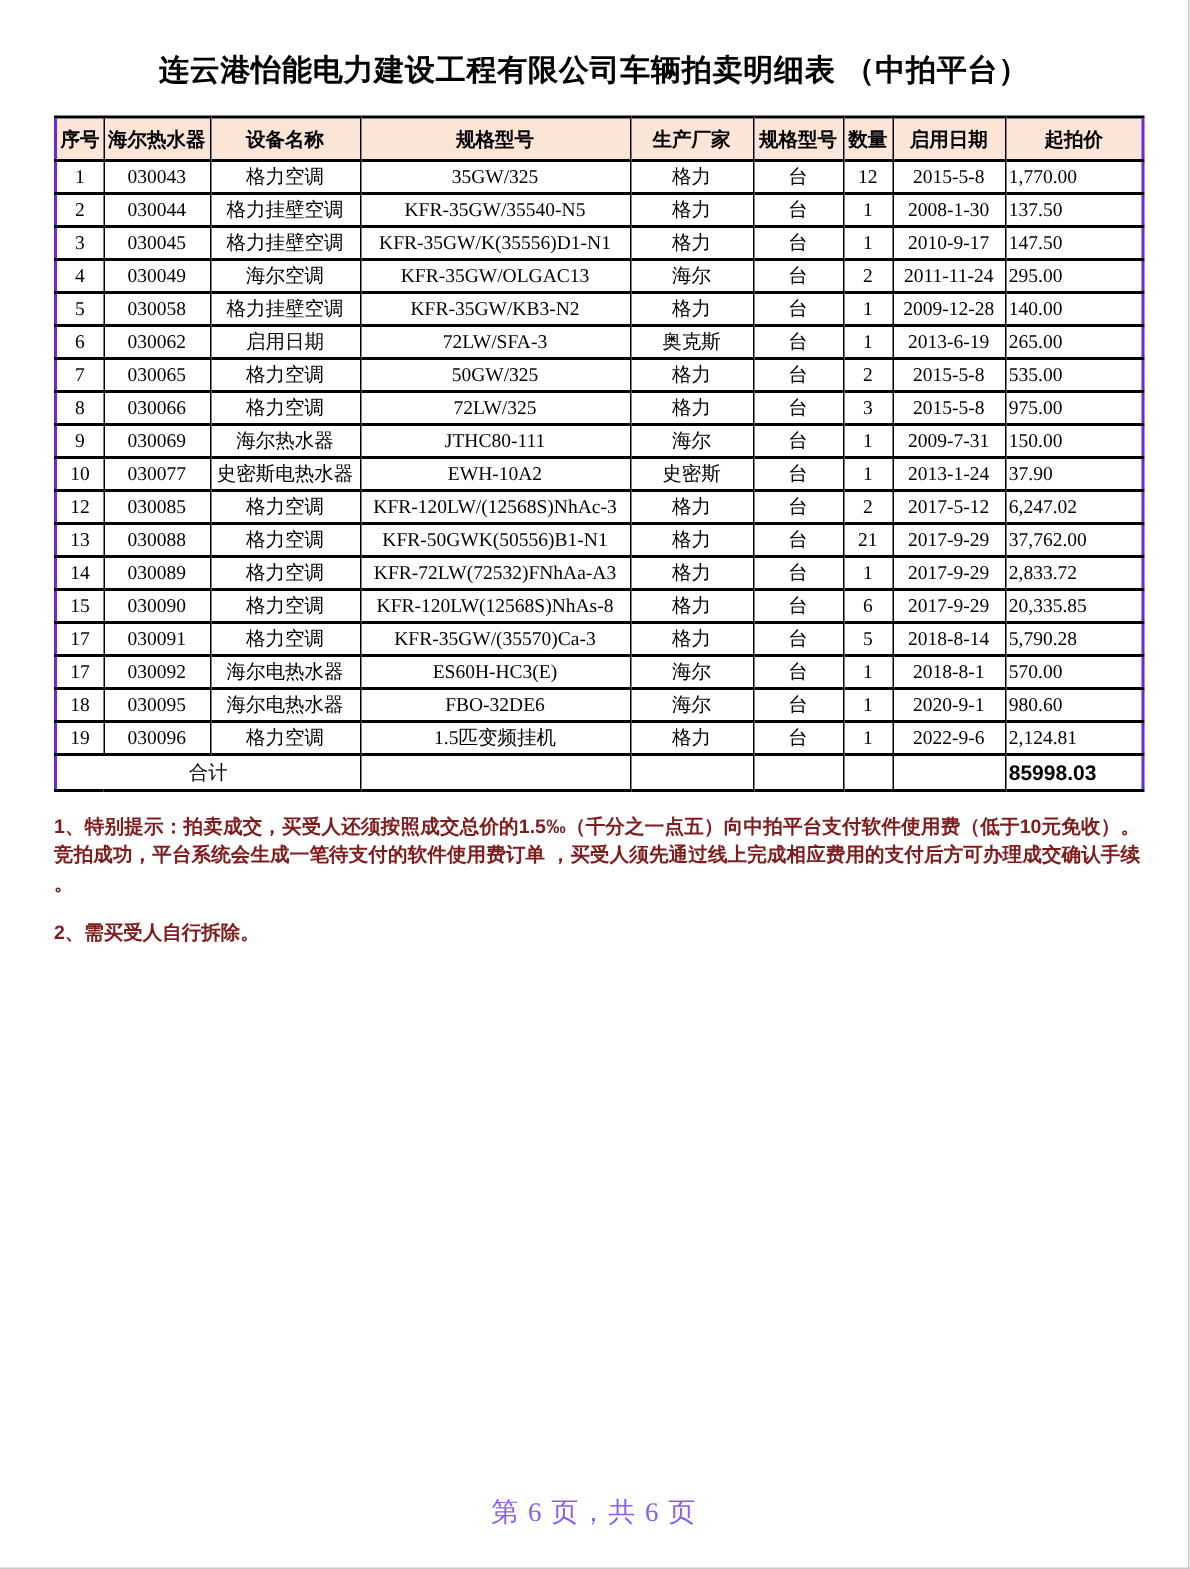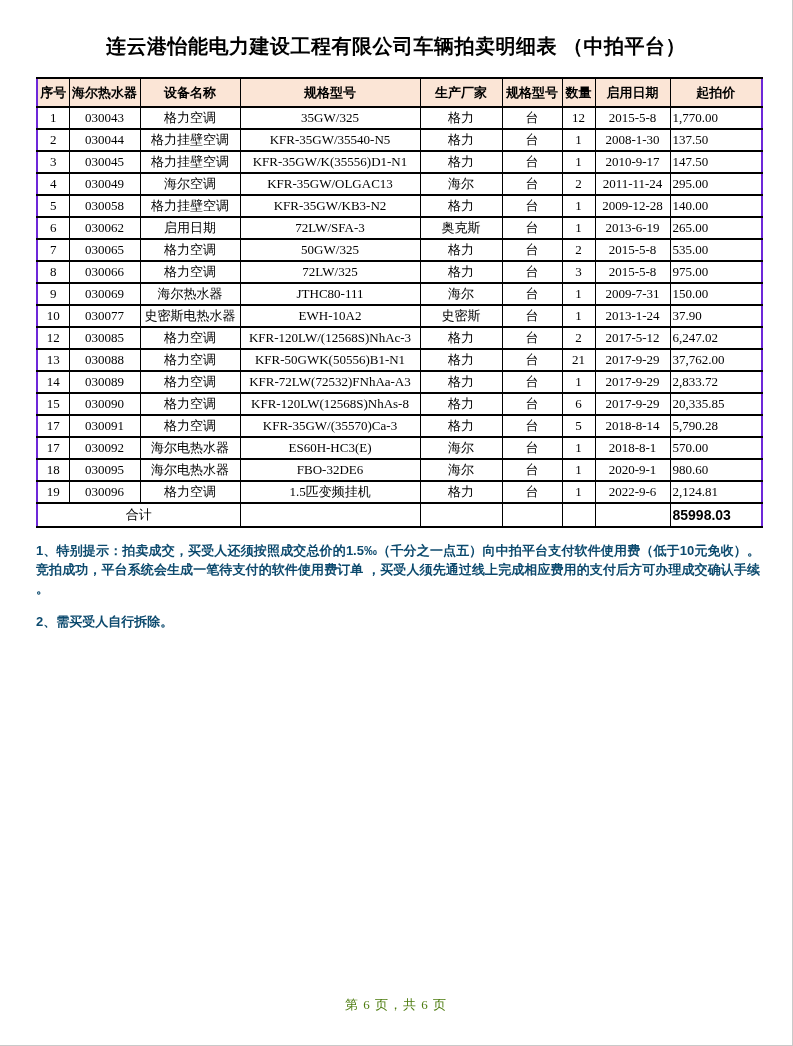--- a/index.html
+++ b/index.html
@@ -59,36 +59,36 @@
   .auction-table td.total-value {
     font-weight: bold;
     font-size: 14px;
     font-family: "Liberation Sans", "DejaVu Sans", sans-serif;
   }
   .notes {
     margin: 13px 32px 0 36px;
   }
   .note {
     margin: 0 0 14px 0;
-    color: #0c4a6e;
+    color: #7f1d1d;
     font-weight: bold;
     font-size: 13px;
     line-height: 19px;
     font-family: "Liberation Sans", "DejaVu Sans", sans-serif;
     text-align: justify;
   }
   .footer {
     position: absolute;
     top: 996px;
     left: 0;
     width: 100%;
     text-align: center;
-    font-size: 13px;
+    font-size: 18px;
     letter-spacing: 1px;
-    color: #4d7c0f;
+    color: #8b5cf6;
     font-family: "Liberation Serif", "DejaVu Serif", serif;
   }
 </style>
 </head>
 <body>
 
 <div class="title">连云港怡能电力建设工程有限公司车辆拍卖明细表 （中拍平台）</div>
 
 <table class="auction-table">
   <colgroup>

